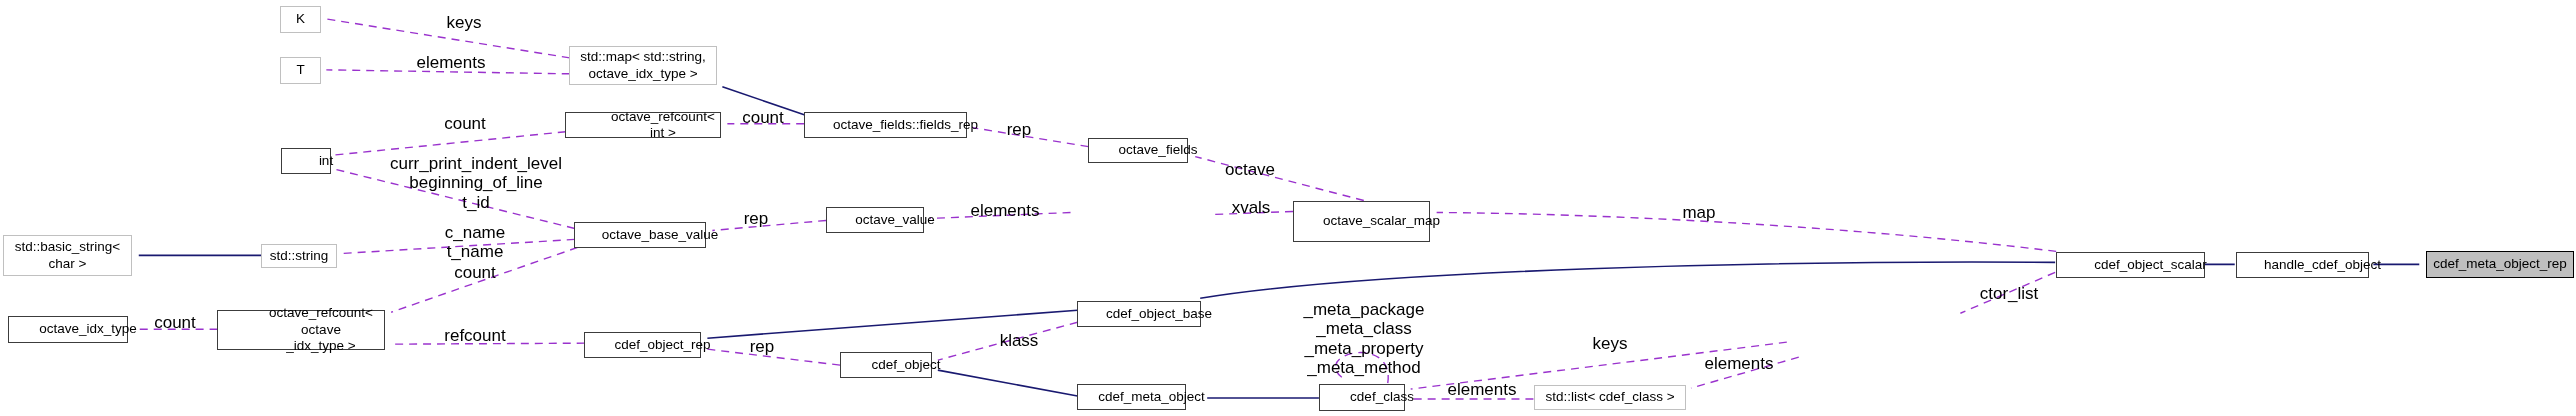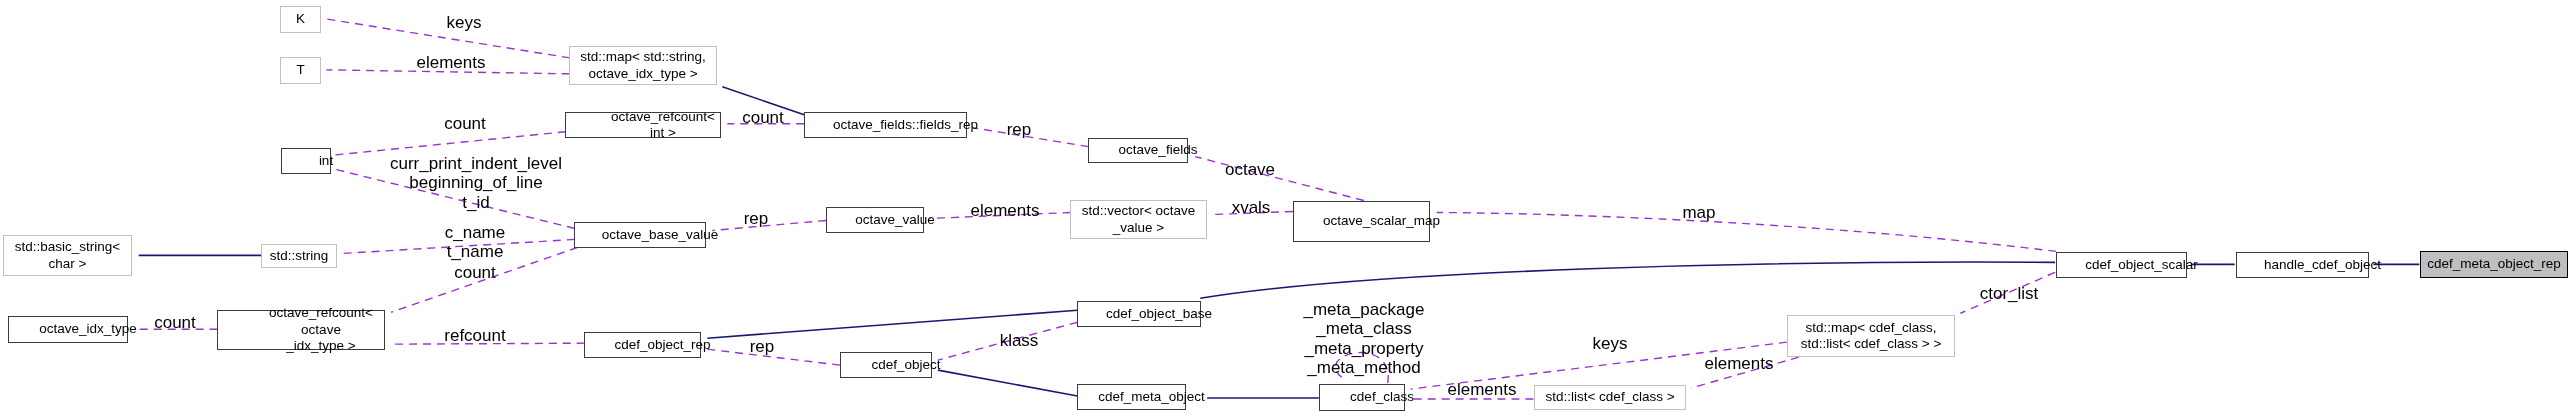--- a/index.html
+++ b/index.html
@@ -6,21 +6,21 @@
   .canvas{position:relative;width:2576px;height:416px;background:#fff;overflow:hidden;
           font-family:"Liberation Sans", sans-serif;color:#000;}
   svg.edges{position:absolute;left:0;top:0;width:2576px;height:416px;pointer-events:none;}
   svg.edges path{fill:none;}
   svg.edges path.u{stroke:var(--usage,#9a32cd);stroke-width:1.4;stroke-dasharray:8 6;}
   svg.edges path.i{stroke:var(--inherit,#191970);stroke-width:1.6;}
   .node{position:absolute;box-sizing:border-box;background:#fff;border:1px solid var(--border-light,#c0c0c0);
         display:flex;align-items:center;justify-content:center;text-align:center;
         font-size:13.5px;line-height:1.22;white-space:pre-line;padding:0 4px;z-index:2;cursor:pointer;}
   .node.dark{border:1.5px solid var(--border-dark,#3c3c3c);padding-left:44px;}
-  .node.focus{background:var(--highlight,#bfbfbf);border:1.5px solid #000;cursor:default;}
+  .node.focus{background:var(--highlight,#bfbfbf);border:1.5px solid #000;cursor:default;margin-left:6px;}
   .elabel{position:absolute;transform:translateX(-50%);font-size:17px;line-height:1.14;
           white-space:pre-line;text-align:center;z-index:3;}
 </style>
 </head>
 <body>
 
 <div class="canvas">
 
   <svg class="edges" viewBox="0 0 2580 417">
     <defs>
@@ -68,38 +68,34 @@
   <div class="node" style="left:280px;top:6px;width:41px;height:27px">K</div>
   <div class="node" style="left:280px;top:57px;width:41px;height:27px">T</div>
   <div class="node" style="left:569px;top:46px;width:148px;height:39px">std::map&lt; std::string,
 octave_idx_type &gt;</div>
   <div class="node dark" style="left:565px;top:112px;width:156px;height:26px">octave_refcount&lt; int &gt;</div>
   <div class="node dark" style="left:804px;top:112px;width:163px;height:26px">octave_fields::fields_rep</div>
   <div class="node dark" style="left:1088px;top:138px;width:100px;height:25px">octave_fields</div>
   <div class="node dark" style="left:281px;top:148px;width:41px;height:26px">int</div>
   <div class="node dark" style="left:574px;top:222px;width:132px;height:26px">octave_base_value</div>
   <div class="node dark" style="left:826px;top:207px;width:98px;height:26px">octave_value</div>
-  <div class="node" style="left:1070px;top:200px;width:137px;height:39px">std::vector&lt; octave
-_value &gt;</div>
   <div class="node dark" style="left:1293px;top:201px;width:137px;height:41px">octave_scalar_map</div>
   <div class="node" style="left:3px;top:235px;width:129px;height:41px">std::basic_string&lt;
 char &gt;</div>
   <div class="node" style="left:261px;top:244px;width:76px;height:24px">std::string</div>
   <div class="node dark" style="left:8px;top:316px;width:120px;height:27px">octave_idx_type</div>
   <div class="node dark" style="left:217px;top:310px;width:168px;height:40px">octave_refcount&lt; octave
 _idx_type &gt;</div>
   <div class="node dark" style="left:584px;top:332px;width:117px;height:26px">cdef_object_rep</div>
   <div class="node dark" style="left:840px;top:352px;width:92px;height:26px">cdef_object</div>
   <div class="node dark" style="left:1077px;top:301px;width:124px;height:26px">cdef_object_base</div>
   <div class="node dark" style="left:1077px;top:384px;width:109px;height:26px">cdef_meta_object</div>
   <div class="node dark" style="left:1319px;top:384px;width:86px;height:27px">cdef_class</div>
   <div class="node" style="left:1534px;top:385px;width:152px;height:25px">std::list&lt; cdef_class &gt;</div>
-  <div class="node" style="left:1787px;top:315px;width:168px;height:42px">std::map&lt; cdef_class,
-std::list&lt; cdef_class &gt; &gt;</div>
-  <div class="node dark" style="left:2056px;top:252px;width:131px;height:26px">cdef_object_scalar</div>
+  <div class="node dark" style="left:2056px;top:252px;width:149px;height:26px">cdef_object_scalar</div>
   <div class="node dark" style="left:2236px;top:252px;width:133px;height:26px">handle_cdef_object</div>
   <div class="node focus" style="left:2420px;top:251px;width:148px;height:27px">cdef_meta_object_rep</div>
 
   <div class="elabel" style="left:464px;top:13px">keys</div>
   <div class="elabel" style="left:451px;top:53px">elements</div>
   <div class="elabel" style="left:465px;top:114px">count</div>
   <div class="elabel" style="left:763px;top:108px">count</div>
   <div class="elabel" style="left:1019px;top:120px">rep</div>
   <div class="elabel" style="left:1250px;top:160px">octave</div>
   <div class="elabel" style="left:476px;top:154px">curr_print_indent_level

